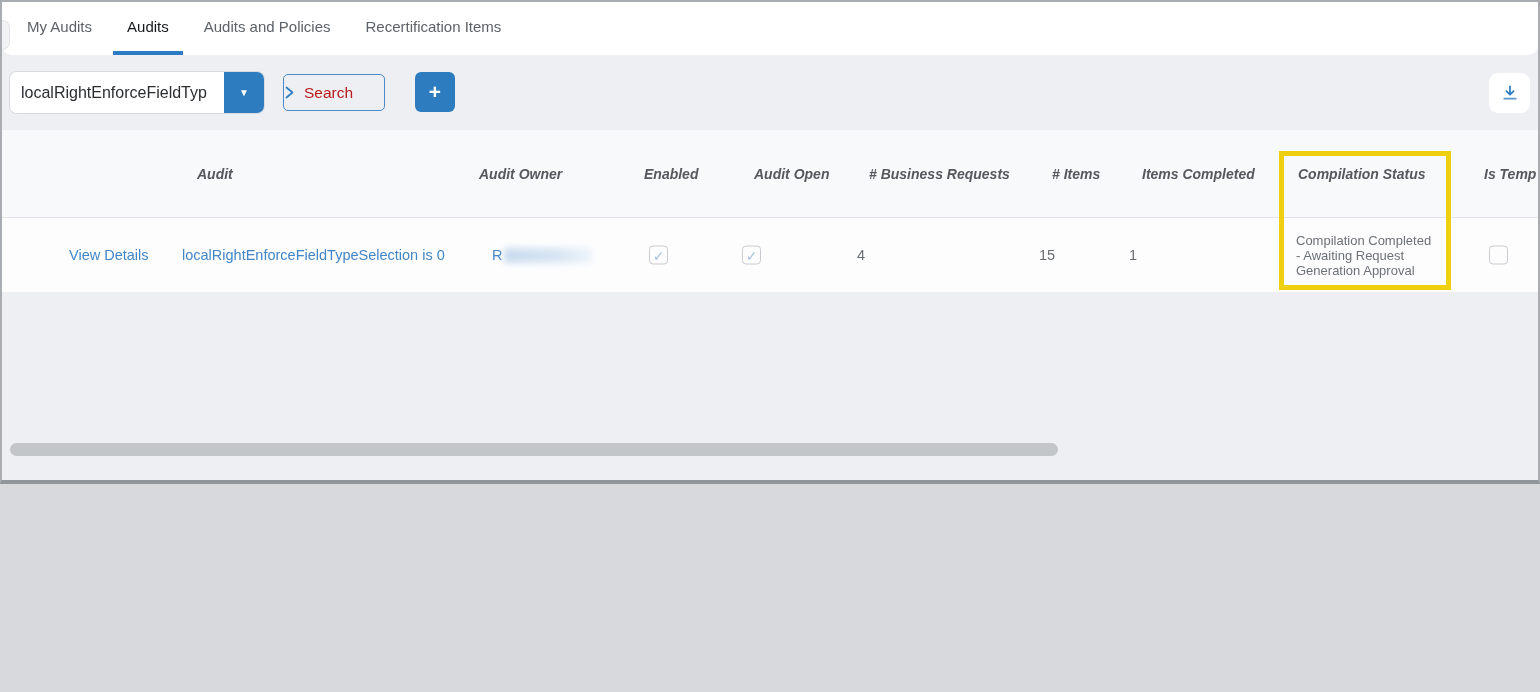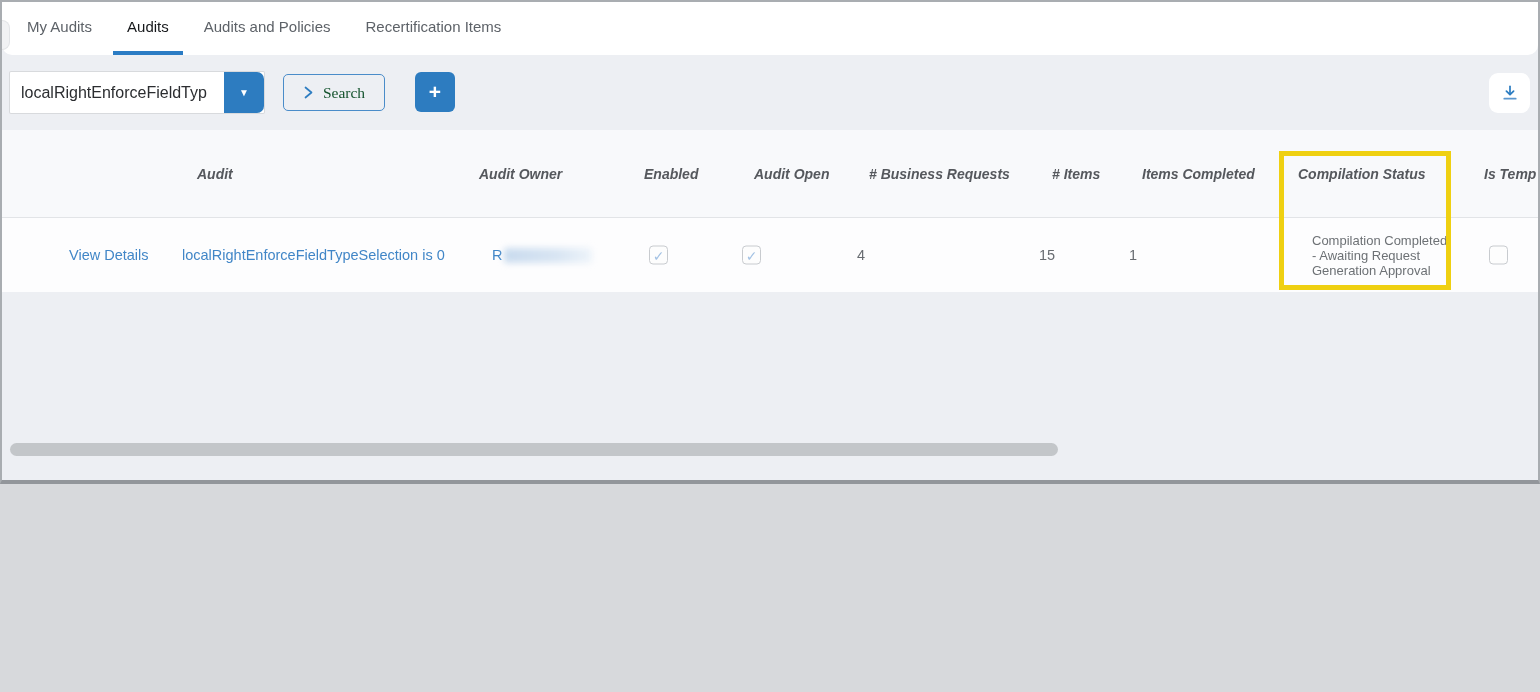--- a/index.html
+++ b/index.html
@@ -42,21 +42,21 @@
     color: #16181b; font-weight: 400;
     border-bottom-color: #2b7cc4;
   }
 
   
   .toolbar { position: absolute; top: 53px; left: 0; right: 0; height: 75px; }
   .search-combo {
     position: absolute; left: 8px; top: 17px;
     height: 41px; width: 254px;
     display: flex;
-    border-radius: 1px;
+    border-radius: 7px;
     box-shadow: 0 0 0 1px #d8dadd;
     background: #fff;
   }
   .search-input {
     width: 214px; height: 100%;
     border: none; outline: none;
     border-radius: 7px 0 0 7px;
     padding: 0 2px 0 11px;
     font-family: "Liberation Sans", sans-serif;
     font-size: 16px; color: #2b2d30;
@@ -68,23 +68,23 @@
     border-radius: 0 7px 7px 0;
     color: #fff; font-size: 10px;
     display: flex; align-items: center; justify-content: center;
     cursor: pointer;
   }
   .search-btn {
     position: absolute; left: 281px; top: 19px;
     height: 37px; width: 102px;
     background: transparent;
     border: 1px solid #4a8cc9; border-radius: 5px;
-    color: #14532d; font-size: 15.5px;
-    font-family: Liberation Serif, serif;
-    display: flex; align-items: center; justify-content: center; gap: 9px;
+    color: #b91c1c; font-size: 15.5px;
+    font-family: Liberation Sans, sans-serif;
+    display: flex; align-items: center; justify-content: flex-start; gap: 9px;
     cursor: pointer;
   }
   .add-btn {
     position: absolute; left: 413px; top: 17px;
     width: 40px; height: 40px;
     background: #2d7cc0; border: none; border-radius: 6px;
     color: #ffffff; font-size: 21px; font-weight: 700;
     display: flex; align-items: center; justify-content: center;
     cursor: pointer;
   }
@@ -129,21 +129,21 @@
     background: #fdfdfd;
     border: 1px solid #c8cbcf; border-radius: 4px;
     display: flex; align-items: center; justify-content: center;
     cursor: pointer;
   }
   .checkbox .check { color: #a3c2e4; font-size: 14px; line-height: 1; }
   .status-cell {
     width: 152px; white-space: normal;
     font-size: 13px; line-height: 15px; color: #6d7175;
   }
-  .status-cell span { display: block; margin-left: 16px; }
+  .status-cell span { display: block; }
   .highlight-box {
     position: absolute; left: 1277px; top: 21px;
     width: 172px; height: 139px;
     border: 5px solid #efd011;
     pointer-events: none;
     z-index: 5;
   }
 
   
   .h0{left:195px}.h1{left:477px}.h2{left:642px}.h3{left:752px}.h4{left:867px}

